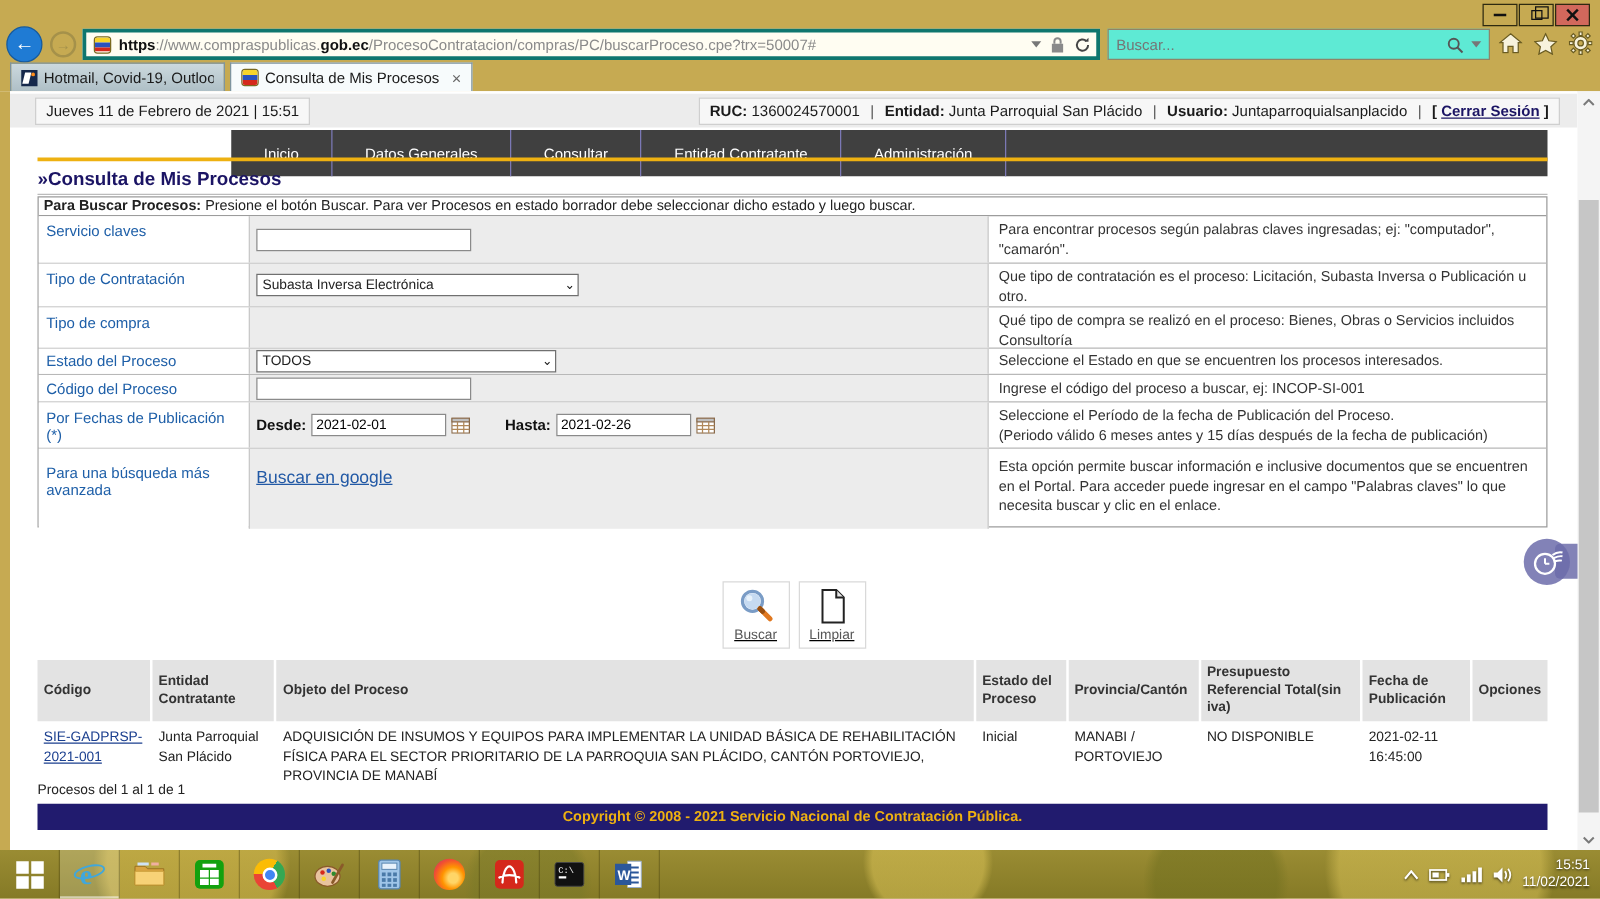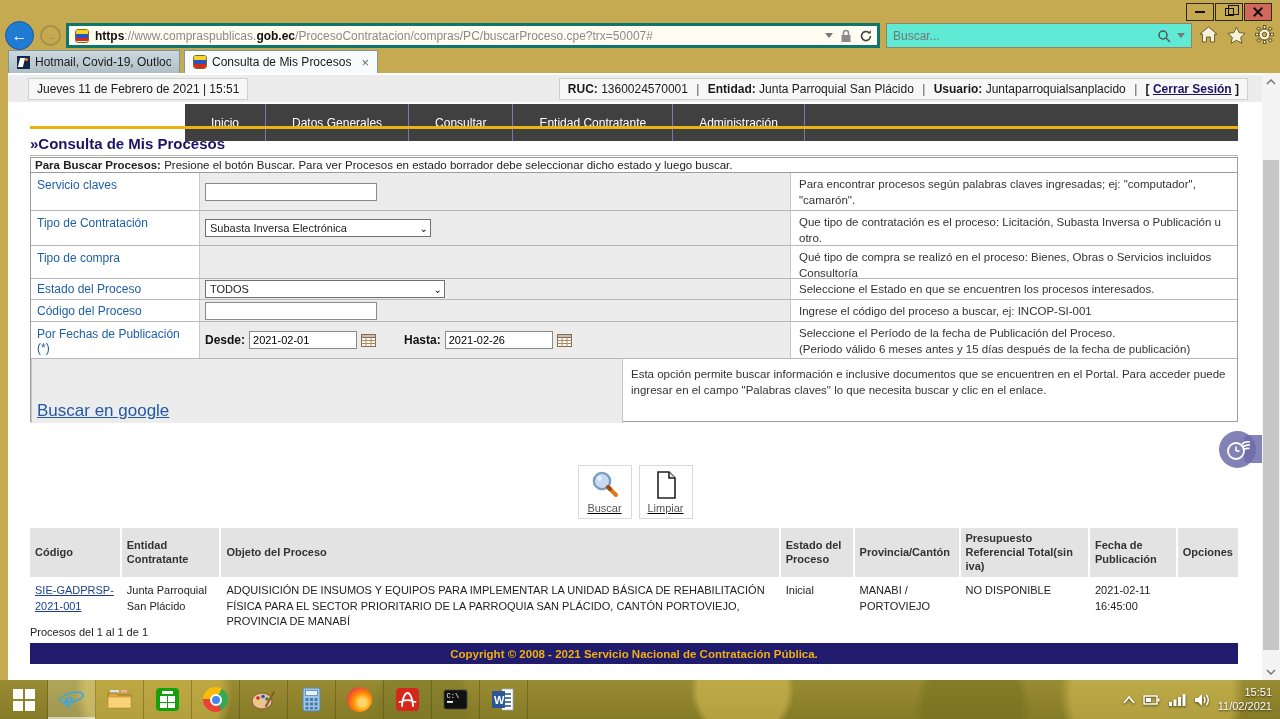--- a/index.html
+++ b/index.html
@@ -69,25 +69,25 @@
   .formbox { position:absolute; left:22px; top:84px; width:1208px; height:265px; border:1px solid #9c9c9c; background:#fff; font-size:11.5px; color:#222; }
   .instructions { height:15px; border-bottom:1px solid #9c9c9c; padding:1px 4px; white-space:nowrap; overflow:hidden; }
   .frow { display:flex; border-bottom:1px solid #b8b8b8; }
   .frow:last-child { border-bottom:none; }
   .fl { width:168px; padding:5px 6px; color:#1e5fa8; font-size:12px; background:#fff; }
   .fm { width:592px; background:#ececec; border-left:1px solid #c9c9c9; border-right:1px solid #c9c9c9; padding:4px 5px; display:flex; align-items:center; }
   .fd { flex:1; padding:4px 8px; color:#333; line-height:1.35; }
   .tinput { background:#fff; border:1px solid #8a8a8a; height:18px; font-size:11px; padding:0 3px; font-family:"Liberation Sans",sans-serif; }
   .w172 { width:172px; } .w110 { width:108px; }
   .fakeselect { background:#fff; border:1px solid #707070; height:18px; display:flex; align-items:center; font-size:11px; padding:0 2px 0 4px; justify-content:space-between; cursor:pointer; }
-  .sel258 { width:226px; } .sel240 { width:240px; }
+  .sel258 { width:258px; } .sel240 { width:240px; }
   .selcaret { font-size:10px; color:#111; margin-left:6px; }
   .bold-lbl { font-weight:bold; color:#111; font-size:12px; margin-right:4px; }
   .cal-icon { width:15px; height:13px; margin:0 0 0 4px; flex:0 0 15px; cursor:pointer; }
-  .glink { color:#2259a5; text-decoration:underline; cursor:pointer; font-size:17px;margin-top:28px; }
+  .glink { color:#2259a5; text-decoration:underline; cursor:pointer; font-size:14px; }
 
   .actions { position:absolute; left:0; top:392px; width:1254px; display:flex; justify-content:center; gap:7px;text-decoration:underline; }
   .actbtn { width:54px; height:54px; border:1px solid #d9d9d9; background:#fff; display:flex; flex-direction:column; align-items:center; justify-content:center; cursor:pointer; }
   .actbtn .lbl { font-size:11px; color:#555; margin-top:2px; }
 
   .results { position:absolute; left:20px; top:453px; width:1212px; border-collapse:separate; border-spacing:2px; font-size:11px; }
   .results th { background:#e3e3e3; color:#333; text-align:left; font-weight:bold; padding:4px 5px; vertical-align:middle; line-height:1.25; }
   .results td { background:#fff; color:#222; padding:4px 5px; vertical-align:top; line-height:1.4; }
   .code-link { color:#1b3f8f; text-decoration:underline; cursor:pointer; }
   .pagination { position:absolute; left:22px; top:553px; font-size:11px; color:#222; }
@@ -336,20 +336,21 @@
                 </g>
               </svg>
           </div>
           <div class="fd">
             <div>Seleccione el Período de la fecha de Publicación del Proceso.</div>
             <div>(Periodo válido 6 meses antes y 15 días después de la fecha de publicación)</div>
           </div>
         </div>
 
         <div class="frow" style="height:64px">
+          <div class="fl" style="padding-top:12px">Para una búsqueda más avanzada</div>
           <div class="fm" style="align-items:flex-start;padding-top:14px">
             <span class="glink">Buscar en google</span>
           </div>
           <div class="fd" style="padding-top:8px">Esta opción permite buscar información e inclusive documentos que se encuentren en el Portal. Para acceder puede ingresar en el campo "Palabras claves" lo que necesita buscar y clic en el enlace.</div>
         </div>
       </div>
 
       <div class="actions">
         <div class="actbtn">
           <svg width="30" height="30" viewBox="0 0 30 30">

